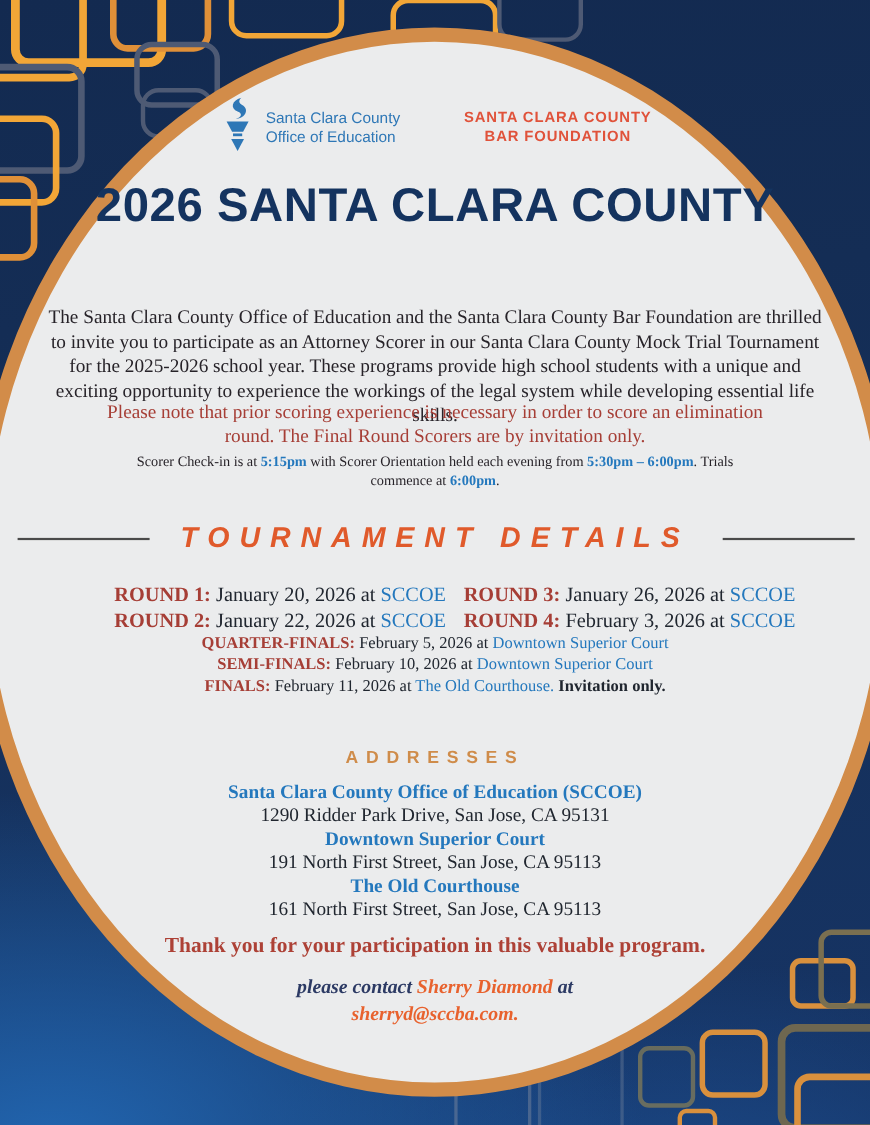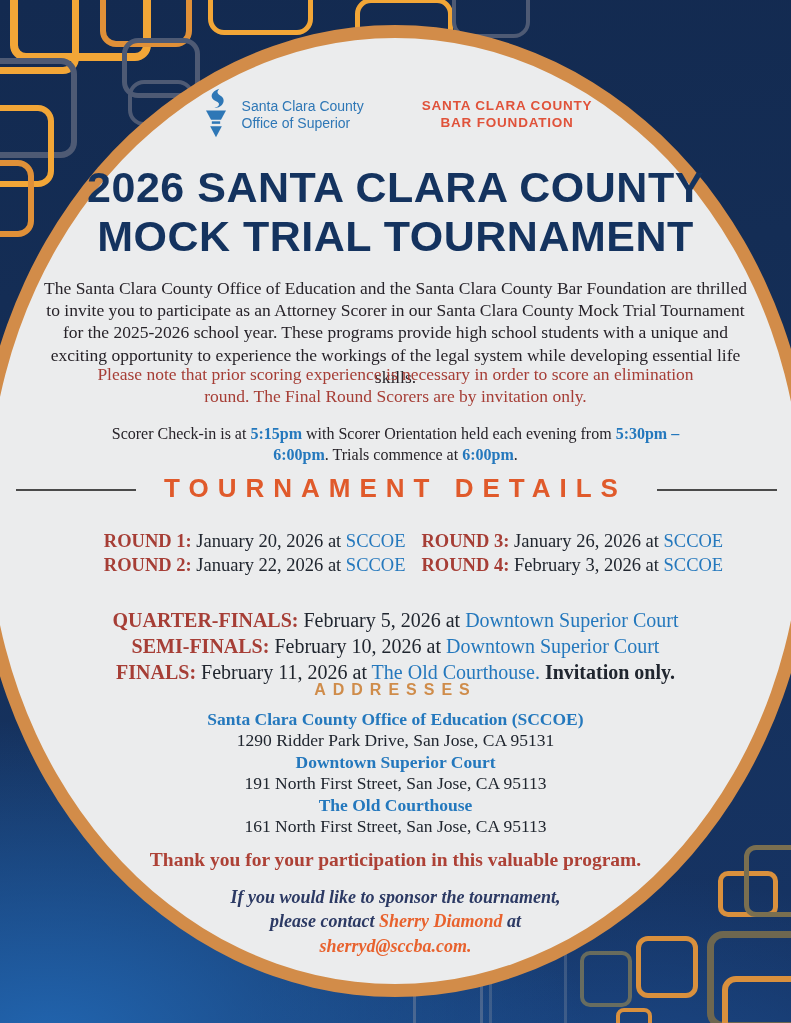--- a/index.html
+++ b/index.html
@@ -22,36 +22,36 @@
 
   .logos{top:88px;display:flex;justify-content:center;align-items:center;gap:58px;}
   .sccoe{display:flex;align-items:center;gap:9px;}
   .sccoe-text{text-align:left;color:#2e77b6;font-size:14px;line-height:1.18;font-family:"Liberation Sans",sans-serif;}
   .bar-text{color:#e0523a;font-weight:800;font-size:13.5px;letter-spacing:0.8px;line-height:1.25;font-family:"Liberation Sans",sans-serif;}
 
   .title{top:163px;color:#14335f;font-weight:800;font-size:43px;line-height:1.14;letter-spacing:0.5px;}
 
   .intro{top:272px;margin:5px auto;width:712px;font-size:17.5px;line-height:1.27;color:#272329;}
   .note{top:363px;margin:0 auto;width:624px;font-size:17.5px;line-height:1.26;font-weight:normal;color:#a63e36;}
-  .checkin{top:412px;margin:12px auto;width:580px;font-size:16px;line-height:1.3;color:#272329;}
+  .checkin{top:412px;margin:0 auto;width:580px;font-size:13px;line-height:1.3;color:#272329;}
   .time{color:#2478bd;font-weight:bold;}
 
-  .details-heading{top:473px;color:#e05a2b;font-weight:800;font-size:26px;letter-spacing:9px;}
+  .details-heading{top:473px;color:#e05a2b;font-weight:800;font-size:26px;letter-spacing:9px;font-style:italic;}
   .hline{position:absolute;top:489px;height:2px;background:#4a4a4a;}
   .hline.left{left:16px;width:120px;}
   .hline.right{right:14px;width:120px;}
 
   .rounds{top:529px;display:flex;justify-content:center;gap:16px;font-size:18.5px;line-height:1.3;padding-left:36px;}
   .rounds .col{text-align:left;}
   .rlabel{color:#a63e36;font-weight:bold;}
   .rdark{color:#20262f;}
   .rblue{color:#2478bd;}
   .rbold{color:#20262f;font-weight:bold;}
 
-  .finals{top:608px;font-size:20px;line-height:1.29;}
+  .finals{top:576px;font-size:15px;line-height:1.29;}
 
   .addr-heading{top:681px;color:#cf8c4a;font-weight:800;font-size:16px;letter-spacing:7px;}
   .addr{line-height:1.18;font-size:17.5px;}
   .addr .name{color:#2478bd;font-weight:bold;}
   .addr .street{color:#20262f;}
   .addr1{top:709px;} .addr2{top:752px;} .addr3{top:795px;}
 
   .thanks{top:849px;color:#ad4136;font-weight:bold;font-size:19.5px;}
   .sponsor{top:885px;color:#2c3a64;font-weight:bold;font-style:italic;font-size:18px;line-height:1.35;}
   .sponsor .orange{color:#e8622e;}
@@ -90,32 +90,31 @@
       <span>
         <svg width="34" height="50" viewBox="0 0 40 60">
           <path d="M24 1 C13 4 12 13 20 16 C26 18 24 23 18 24 C29 24 33 13 25 9 C20 6 22 3 24 1 Z" fill="#2e77b6"></path>
           <path d="M8 27 L32 27 L26 38 L14 38 Z" fill="#2e77b6"></path>
           <rect x="15" y="40" width="10" height="3" fill="#2e77b6"></rect>
           <path d="M13 46 L27 46 L20 59 Z" fill="#2e77b6"></path>
         </svg>
       </span>
       <span class="sccoe-text">
         <span>Santa Clara County</span><br>
-        <span>Office of Superior</span>
+        <span>Office of Education</span>
       </span>
     </div>
     <div class="bar-text">
       <span>SANTA CLARA COUNTY</span><br>
       <span>BAR FOUNDATION</span>
     </div>
   </div>
 
   <div class="blk title sans">
     <div>2026 SANTA CLARA COUNTY</div>
-    <div>MOCK TRIAL TOURNAMENT</div>
   </div>
 
   <div class="blk intro">The Santa Clara County Office of Education and the Santa Clara County Bar Foundation are thrilled to invite you to participate as an Attorney Scorer in our Santa Clara County Mock Trial Tournament for the 2025-2026 school year. These programs provide high school students with a unique and exciting opportunity to experience the workings of the legal system while developing essential life skills.</div>
 
   <div class="blk note">Please note that prior scoring experience is necessary in order to score an elimination round. The Final Round Scorers are by invitation only.</div>
 
   <div class="blk checkin">
     <span>Scorer Check-in is at </span><span class="time">5:15pm</span><span> with Scorer Orientation held each evening from </span><span class="time">5:30pm – 6:00pm</span><span>.  Trials commence at </span><span class="time">6:00pm</span><span>.</span>
   </div>
 
@@ -151,18 +150,17 @@
     <div class="street">191 North First Street, San Jose, CA 95113</div>
   </div>
   <div class="blk addr addr3">
     <div class="name">The Old Courthouse</div>
     <div class="street">161 North First Street, San Jose, CA 95113</div>
   </div>
 
   <div class="blk thanks">Thank you for your participation in this valuable program.</div>
 
   <div class="blk sponsor">
-    <div>If you would like to sponsor the tournament,</div>
     <div><span>please contact </span><span class="orange">Sherry Diamond</span><span> at</span></div>
     <div class="orange">sherryd@sccba.com.</div>
   </div>
 
 </div>
 
 </body></html>

